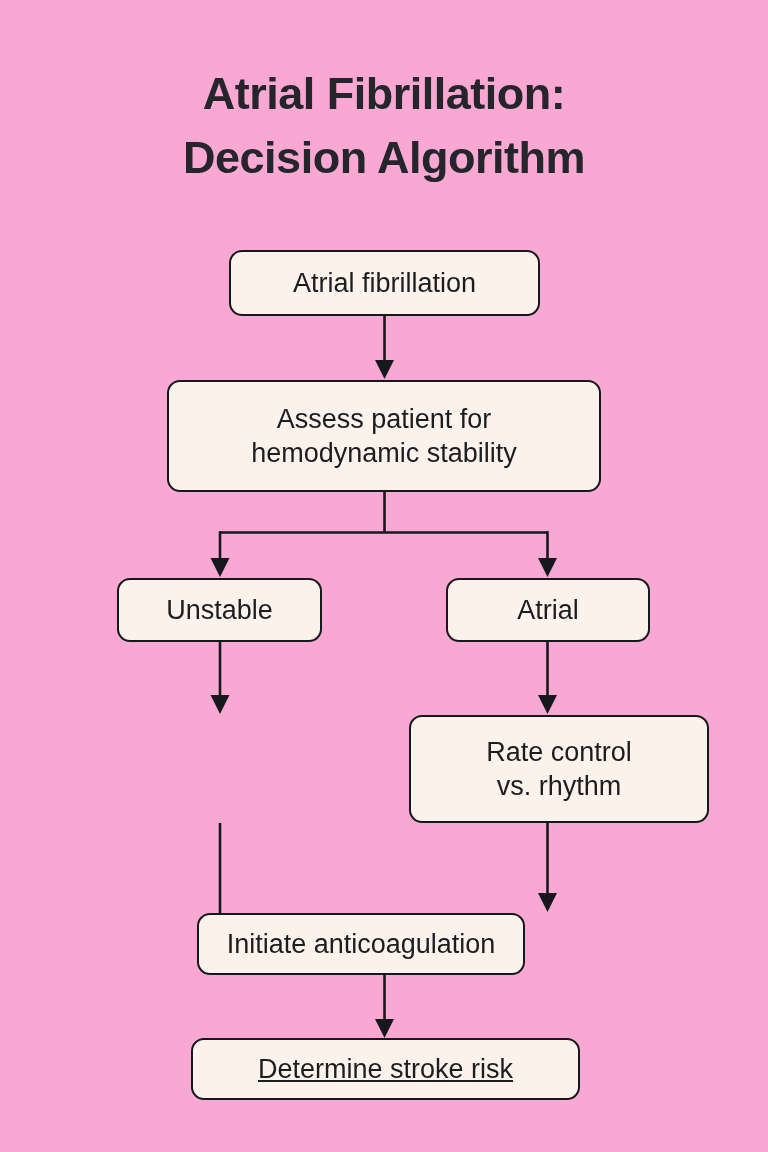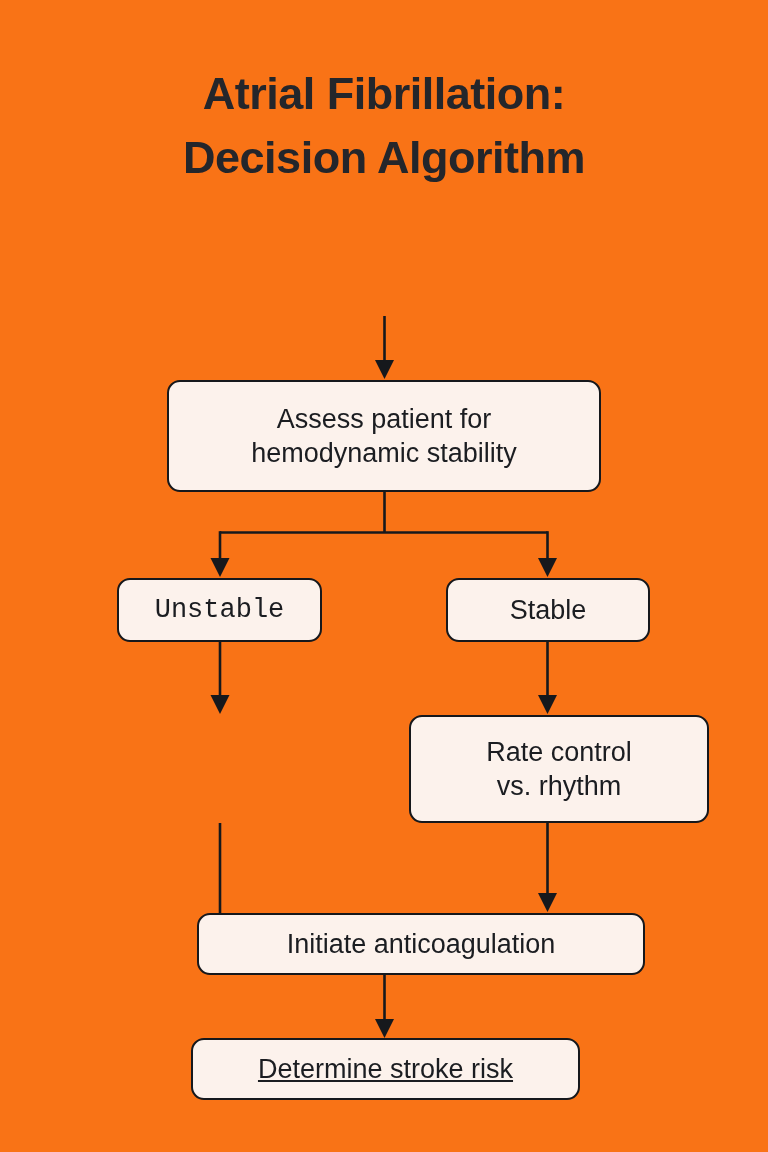--- a/index.html
+++ b/index.html
@@ -5,21 +5,21 @@
 <style>
   html, body {
     margin: 0;
     padding: 0;
     background: #ffffff;
   }
   #page {
     position: relative;
     width: 768px;
     height: 1152px;
-    background: #f97316;
+    background: #f9a8d4;
     overflow: hidden;
     font-family: "Liberation Sans", "DejaVu Sans", sans-serif;
   }
 
   
   #title-block {
     position: absolute;
     left: 0;
     top: 62px;
     width: 768px;
@@ -122,29 +122,30 @@
       <path class="edge-head" d="M 538 893 L 557 893 L 547.5 912 Z"></path>
     </g>
 
     <g>
       <path class="edge-line" d="M 384.5 975 L 384.5 1021"></path>
       <path class="edge-head" d="M 375 1019 L 394 1019 L 384.5 1038 Z"></path>
     </g>
 
   </svg>
 
+  <div class="node" style="left:229px; top:250px; width:311px; height:66px;">Atrial fibrillation</div>
 
   <div class="node two-line" style="left:167px; top:380px; width:434px; height:112px;">Assess patient for
 hemodynamic stability</div>
 
-  <div class="node" style="left:117px; top:578px; width:205px; height:64px;font-family:Liberation Mono, monospace;">Unstable</div>
+  <div class="node" style="left:117px; top:578px; width:205px; height:64px;">Unstable</div>
 
-  <div class="node" style="left:446px; top:578px; width:204px; height:64px;">Stable</div>
+  <div class="node" style="left:446px; top:578px; width:204px; height:64px;">Atrial</div>
 
 
   <div class="node two-line" style="left:409px; top:715px; width:300px; height:108px;">Rate control
 vs. rhythm</div>
 
-  <div class="node" style="left:197px; top:913px; width:448px; height:62px;">Initiate anticoagulation</div>
+  <div class="node" style="left:197px; top:913px; width:328px; height:62px;">Initiate anticoagulation</div>
 
   <div class="node" style="left:191px; top:1038px; width:389px; height:62px;text-decoration:underline;">Determine stroke risk</div>
 
 </div>
 
 </body></html>

